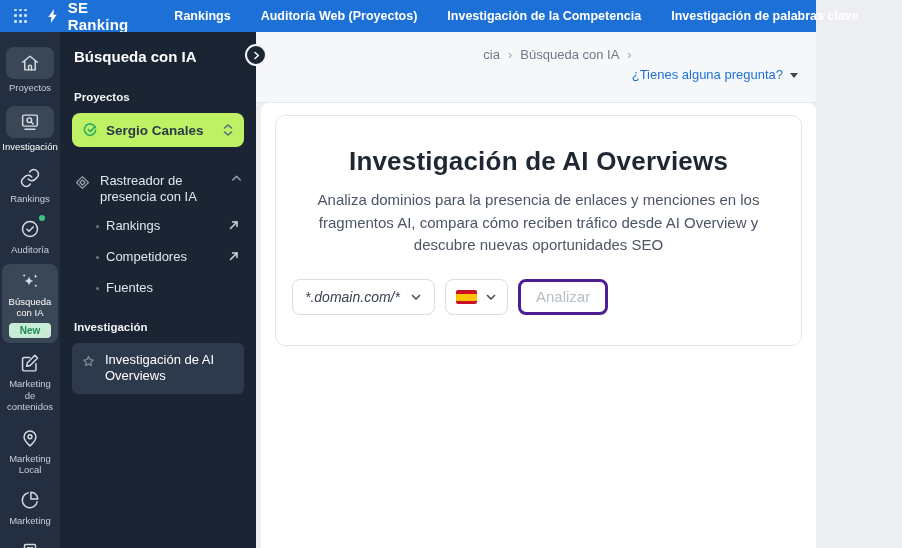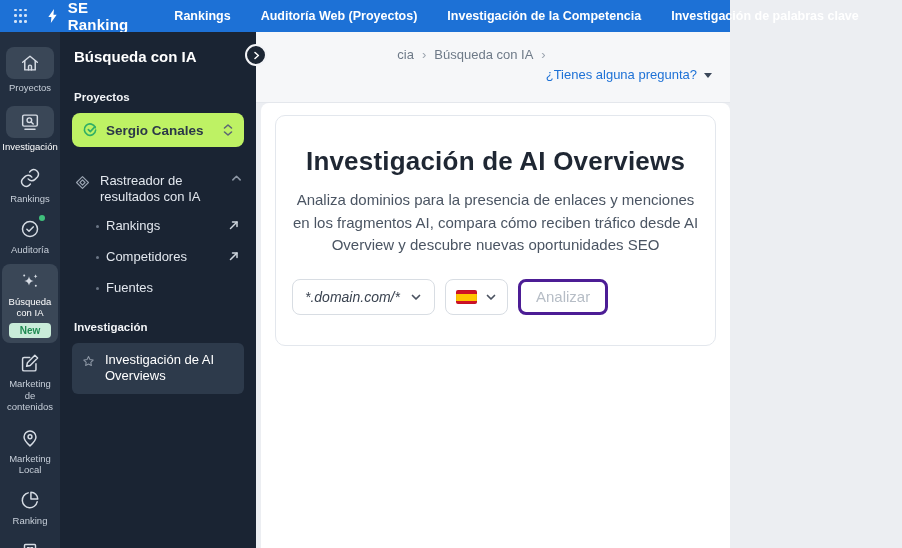--- a/index.html
+++ b/index.html
@@ -1,18 +1,18 @@
 <!DOCTYPE html>
 <html><head>
 <meta charset="utf-8">
 <style>
   * { margin:0; padding:0; box-sizing:border-box; }
   html,body { width:902px; height:548px; overflow:hidden; }
   body { font-family:"Liberation Sans", sans-serif; background:#eceef2; }
-  .app { width:730px; height:548px; display:flex; flex-direction:column; }
+  .app { width:816px; height:548px; display:flex; flex-direction:column; }
 
   
   .topnav { height:32px; background:#1d71d6; display:flex; align-items:center; padding:0 14px; flex-shrink:0; }
   .grid-dots { width:15px; height:15px; display:grid; grid-template-columns:repeat(3,1fr); gap:2.5px; margin-right:18px; cursor:pointer; }
   .grid-dots i { width:2.6px; height:2.6px; border-radius:50%; background:rgba(255,255,255,.8); }
   .brand { display:flex; align-items:center; gap:7px; color:#fff; font-weight:700; font-size:15px; letter-spacing:.2px; }
   .nav-divider { width:1px; height:16px; background:rgba(255,255,255,.35); margin:0 20px 0 26px; }
   .topnav-items { display:flex; gap:30px; }
   .topnav-items span { color:#fff; font-size:12.5px; font-weight:700; cursor:pointer; white-space:nowrap; }
 
@@ -191,21 +191,21 @@
         <span class="lbl">Marketing Local</span>
       </div>
 
       <div class="rail-item">
         <span class="ic">
           <svg width="22" height="22" viewBox="0 0 24 24" fill="none" stroke="currentColor" stroke-width="1.6" stroke-linecap="round" stroke-linejoin="round">
               <path d="M19.8 14A8.2 8.2 0 1 1 10 4.2"></path>
               <path d="M13 3.5a7.7 7.7 0 0 1 7.5 7.5H13z"></path>
             </svg>
         </span>
-        <span class="lbl">Ranking</span>
+        <span class="lbl">Marketing</span>
       </div>
 
       <div class="rail-item">
         <span class="ic">
           <svg width="22" height="22" viewBox="0 0 24 24" fill="none" stroke="currentColor" stroke-width="1.6" stroke-linecap="round" stroke-linejoin="round">
               <rect x="6" y="3.8" width="12" height="16.8" rx="1"></rect>
               <path d="M9.3 7.3h1.8M13 7.3h1.8M9.3 10.8h1.8M13 10.8h1.8M9.3 14.3h1.8M13 14.3h1.8"></path>
               <path d="M10.7 20.6v-3h2.6v3"></path>
             </svg>
         </span>
@@ -235,21 +235,21 @@
         </span>
       </div>
 
       <div class="sb-item">
         <span style="margin-top:1px;">
           <svg width="17" height="17" viewBox="0 0 24 24" fill="none" stroke="#9aa4b2" stroke-width="1.6" stroke-linejoin="round">
               <path d="M12 3.6 20.4 12 12 20.4 3.6 12z"></path>
               <path d="M12 8.4 15.6 12 12 15.6 8.4 12z"></path>
             </svg>
         </span>
-        <span class="grow">Rastreador de resultados con IA</span>
+        <span class="grow">Rastreador de presencia con IA</span>
         <span class="chev">
           <svg width="11" height="11" viewBox="0 0 12 12" fill="none" stroke="currentColor" stroke-width="1.7" stroke-linecap="round" stroke-linejoin="round">
               <path d="m2 7.5 4-4 4 4"></path>
             </svg>
         </span>
       </div>
 
       <div class="sb-sub">
         <span class="grow">Rankings</span>
         <span>

